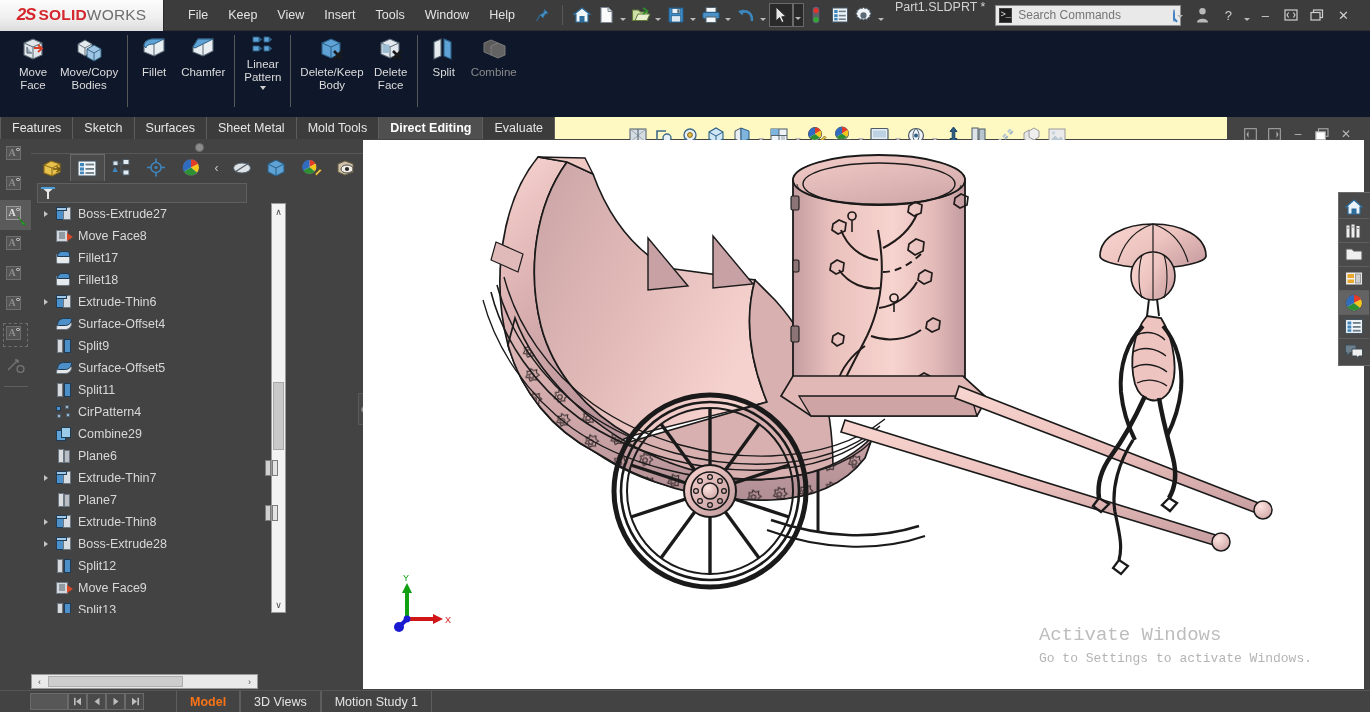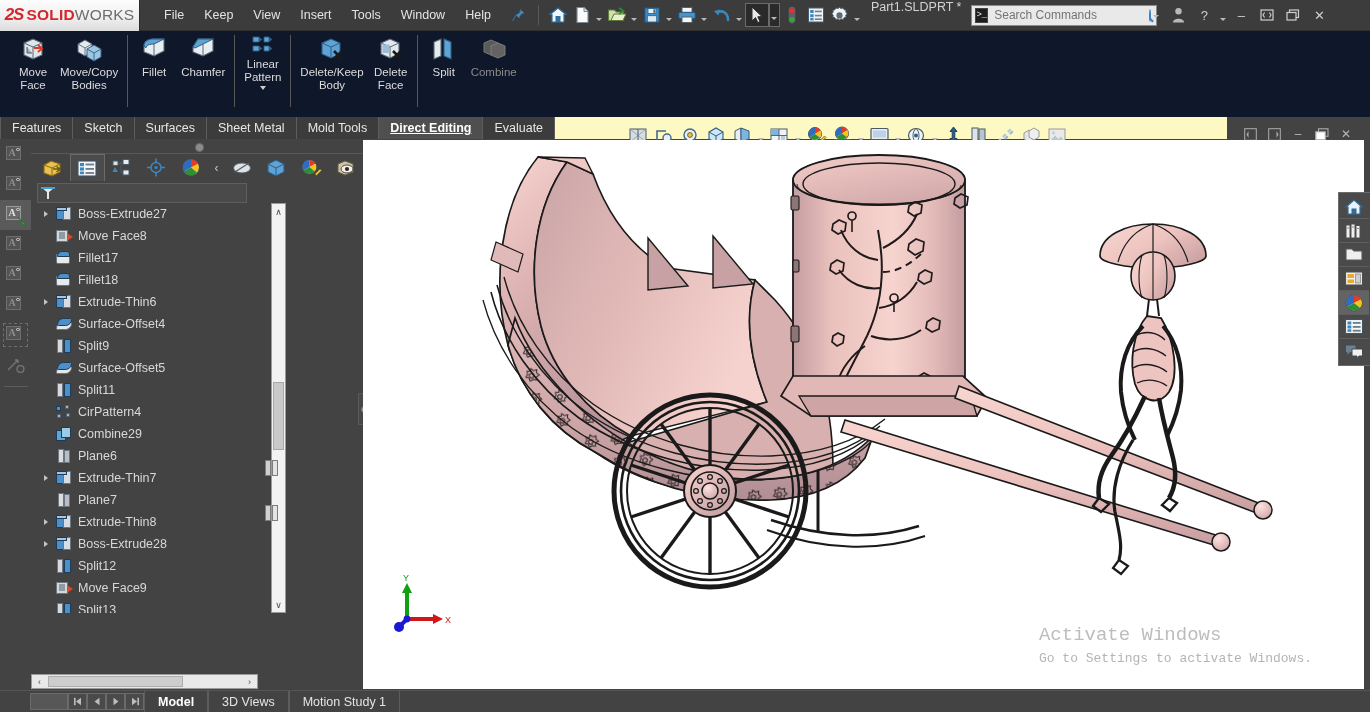--- a/index.html
+++ b/index.html
@@ -13,21 +13,21 @@
   #app { position: relative; width: 1370px; height: 712px; background: #434343; }
 
   
   #titlebar {
     position: absolute; top: 0; left: 0; width: 1370px; height: 31px;
     background: #3c3c3c;
     display: flex; align-items: center;
     border-bottom: 1px solid #2f2f2f;
   }
   #logo-box {
-    width: 140px; height: 31px;
+    width: 164px; height: 31px;
     background: linear-gradient(180deg,#fcfcfc 0%,#f0f0f0 55%,#dcdcdc 100%);
     display: flex; align-items: center; justify-content: center;
     border-right: 1px solid #2b2b2b;
     position: relative;
   }
   #logo-box .ds { font-size: 17px; font-weight: bold; color: #d4262c;
     font-style: italic; letter-spacing: -1px; margin-right: 3px; }
   #logo-box .sw-bold { font-size: 15.5px; font-weight: bold; color: #d4262c; letter-spacing: .2px;}
   #logo-box .sw-light { font-size: 15.5px; font-weight: normal; color: #6d6d6d; letter-spacing: .2px;}
 
@@ -96,21 +96,21 @@
   #tabs {
     position:absolute; top:117px; left:0; width:1227px; height:22px;
     background:#fef9c3; display:flex; align-items:stretch;
   }
   .tab {
     display:flex;align-items:center;justify-content:center;
     padding:0 11px; color:#e6e6e6; font-size:12.5px;
     border-right:1px solid #5d5d5d; cursor:default; background:#3c3c3c;
   }
   .tab:first-child { border-left:1px solid #5d5d5d; }
-  .tab.active { background:#4f4f4f; font-weight:bold; color:#ffffff;text-decoration:underline; }
+  .tab.active { background:#4f4f4f; font-weight:bold; color:#ffffff; }
 
   
   #vptoolbar {
     position:absolute; top:120px; left:625px; height:30px;
     display:flex; align-items:center;
   }
   .vico { width:26px;height:26px;display:flex;align-items:center;justify-content:center;position:relative;}
   .vcaret{width:11px;height:26px;display:flex;align-items:flex-end;justify-content:center;padding-bottom:7px;}
   .vcaret i{border-left:3px solid transparent;border-right:3px solid transparent;border-top:3.5px solid #b9b9b9;display:block;}
 
@@ -264,21 +264,21 @@
     border-top:1px solid #555;
   }
   #bottombar .navpad { width:38px; background:#575757; border:1px solid #6a6a6a; margin:2px 0 2px 30px;}
   .navbtn { width:19px; display:flex;align-items:center;justify-content:center;
     background:#4a4a4a; border:1px solid #6a6a6a; color:#bdbdbd; font-size:8px; margin:2px 0;}
   .btab {
     display:flex;align-items:center;justify-content:center;padding:0 13px;
     color:#e4e4e4;font-size:12.5px;border-right:1px solid #5d5d5d;border-left:1px solid #5d5d5d;
     cursor:default;
   }
-  .btab.active{ color:#ffffff;font-weight:bold; }
+  .btab.active{ color:#f97316;font-weight:bold;margin-left:32px; }
 
   
   #taskpane {
     position:absolute; right:0; top:192px; width:32px;
     background:#4a4a4a; border:1px solid #6b6b6b; border-right:none;
     padding:2px 0;
   }
   .tpico { width:30px;height:24px;display:flex;align-items:center;justify-content:center;
     border-bottom:1px solid #5e5e5e; position:relative;}
   .tpico.active{background:#636363;}

